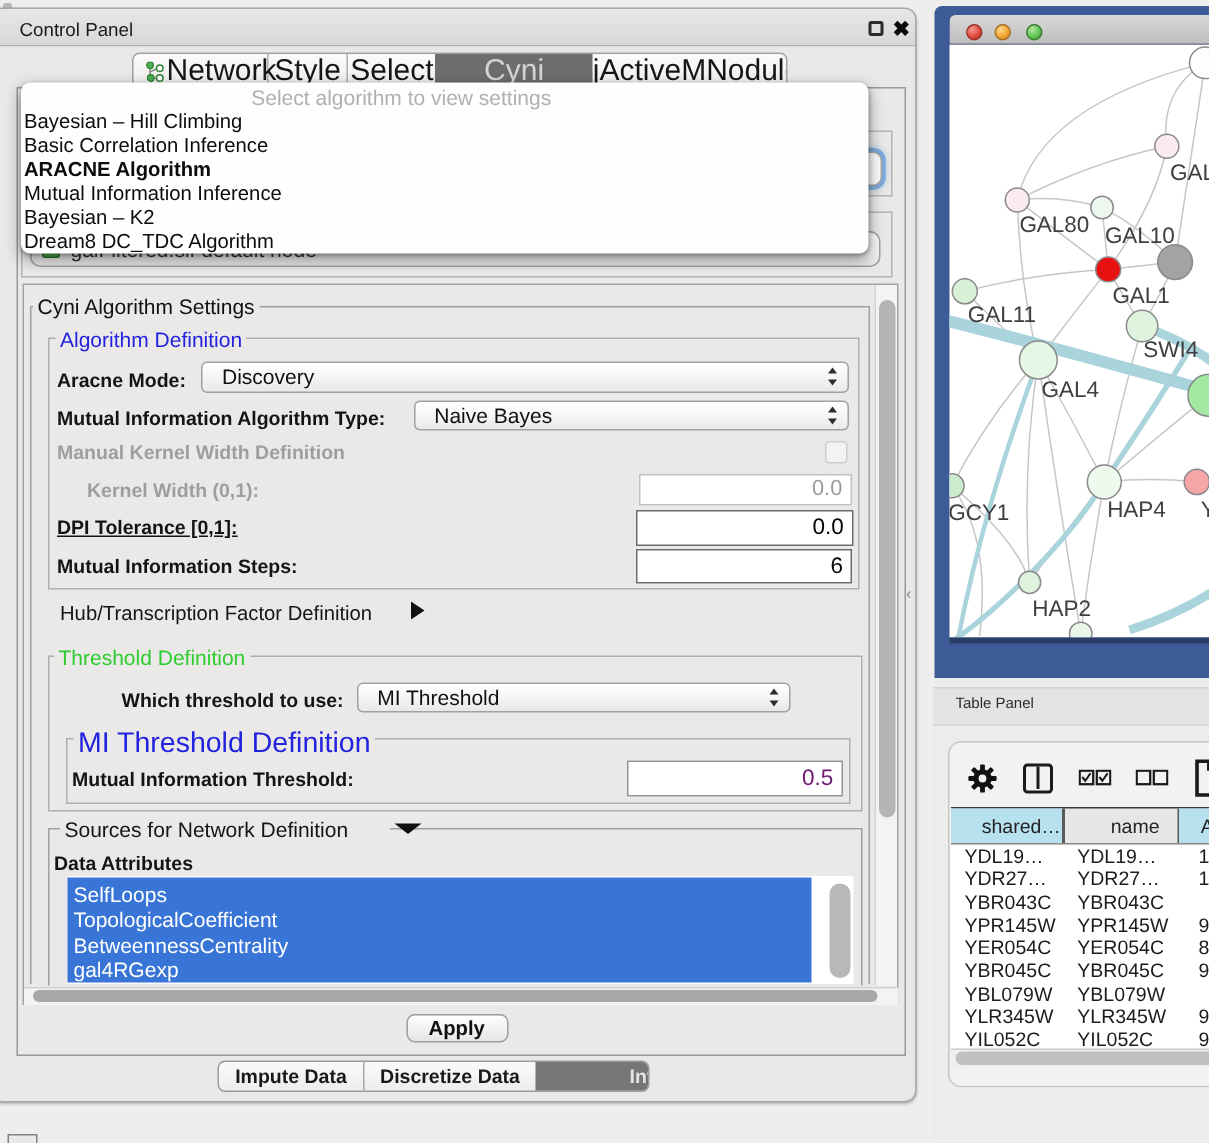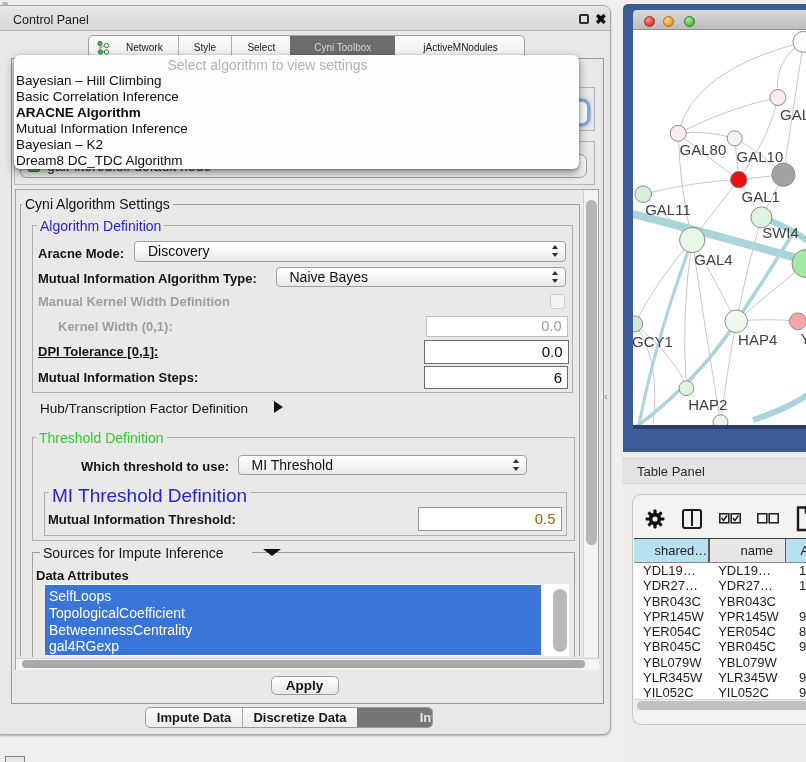--- a/index.html
+++ b/index.html
@@ -30,21 +30,21 @@
 <div class="abs" style="left:-6px; top:5px; width:617px; height:730px; background:#e9e8e6;
   border:1px solid #a9a7a5; border-radius:8px; box-shadow:0 1px 2px rgba(0,0,0,0.25);"></div>
 
 <div class="abs" style="left:-5px; top:6px; width:615px; height:25px;
   background:linear-gradient(#e9e7e6,#dad8d6); border-bottom:1px solid #b2b0ae; border-radius:7px 7px 0 0;"></div>
 <div class="abs" style="left:13px; top:13px; font-size:12.5px; color:#1b1b1b;">Control Panel</div>
 <div class="abs" style="left:579px; top:14px; width:10px; height:10px; border:2px solid #2a2a2a; border-radius:2px;"></div>
 <div class="abs" style="left:595px; top:10.5px; font-size:14px; font-weight:bold; color:#0a0a0a;">✖</div>
 
 <div class="abs" style="left:88px; top:35px; width:437px; height:24px; border:1px solid #a3a1a0; border-radius:5px;
-  background:linear-gradient(#fbfafa,#efeeec); overflow:hidden; font-size:10px; color:#161616;">
+  background:linear-gradient(#fbfafa,#efeeec); overflow:hidden; font-size:20px; color:#161616;">
   <div class="abs" style="left:0; top:0; width:89.7px; height:24px; border-right:1px solid #b0aead; text-align:center; line-height:23px;">
     <svg class="abs" style="left:8px; top:5px;" width="13" height="14" viewBox="0 0 13 14">
       <path d="M3 3 L3 11 L9 11 M3 7 L9 4" stroke="#8a8a8a" stroke-width="1" fill="none"></path>
       <circle cx="3" cy="2.5" r="2.2" fill="#4caf50" stroke="#2e7d32" stroke-width="0.8"></circle>
       <circle cx="9.5" cy="4.5" r="2.2" fill="#fff" stroke="#2e7d32" stroke-width="1"></circle>
       <circle cx="3.5" cy="11" r="2.2" fill="#4caf50" stroke="#2e7d32" stroke-width="0.8"></circle>
       <circle cx="9.5" cy="11" r="2.2" fill="#fff" stroke="#2e7d32" stroke-width="1"></circle>
     </svg>
     <span style="margin-left:22px;">Network</span></div>
   <div class="abs" style="left:89.7px; top:0; width:53.6px; height:24px; border-right:1px solid #b0aead; text-align:center; line-height:23px;">Style</div>
@@ -110,24 +110,24 @@
 <div class="boldlab" style="left:81px; top:459px;">Which threshold to use:</div>
 <div class="combo" style="left:237.5px; top:454.8px; width:289px; height:20.5px;">
       <div class="ctext">MI Threshold</div>
       <div class="stepper"></div>
     </div>
 
 <div class="abs" style="left:44px; top:491.5px; width:523px; height:44px; border:1px solid #b1afad;"></div>
 <div class="fslab" style="left:49px; top:484.5px; font-size:19px; color:#2222df;">MI Threshold Definition</div>
 
 <div class="boldlab" style="left:48px; top:512px;">Mutual Information Threshold:</div>
-<div class="nfield" style="left:418px; top:506.5px; width:143.5px; height:24px; border:1px solid #96948f; color:#a16207; line-height:22px; padding-right:5px; font-size:15px;">0.5</div>
+<div class="nfield" style="left:418px; top:506.5px; width:143.5px; height:24px; border:1px solid #96948f; color:#701a75; line-height:22px; padding-right:5px; font-size:15px;">0.5</div>
 
 <div class="abs" style="left:32px; top:551.5px; width:542.5px; height:105px; border:1px solid #a2a09e; border-bottom:none;"></div>
-<div class="fslab" style="left:40px; top:544.5px; font-size:14px; color:#151515; padding-right:28px;">Sources for Impute Inference</div>
+<div class="fslab" style="left:40px; top:544.5px; font-size:14px; color:#151515; padding-right:28px;">Sources for Network Definition</div>
 <div class="abs" style="left:263px; top:548.5px; width:0; height:0; border-left:9px solid transparent; border-right:9px solid transparent; border-top:7.5px solid #111;"></div>
 
 <div class="boldlab" style="left:36px; top:567.5px; font-size:13px;">Data Attributes</div>
 
 <div class="abs" style="left:45px; top:584px; width:523.5px; height:72px; background:#fff;"></div>
 <div class="abs" style="left:45.4px; top:585.4px; width:495.8px; height:69.6px; background:#3875d7;"></div>
 <div class="abs" style="left:49px; top:588px; font-size:14px; color:#fff; line-height:16.77px;">SelfLoops<br>TopologicalCoefficient<br>BetweennessCentrality<br>gal4RGexp</div>
 <div class="abs" style="left:552.5px; top:589px; width:14px; height:63px; background:#b9b8b7; border-radius:7px;"></div>
 
 <div class="abs" style="left:270.5px; top:675.5px; width:68px; height:19px; border:1px solid #9f9d9b; border-radius:5.5px;
@@ -213,21 +213,21 @@
     <text x="-0.9" y="317">GCY1</text>
     <text x="105.1" y="314.9">HAP4</text>
     <text x="167.5" y="314.4">YM</text>
     <text x="55.2" y="380.5">HAP2</text>
   </g>
 </svg>
 <div class="abs" style="left:632.7px; top:425px; width:173.3px; height:4px; background:#2c3d68;"></div>
 
 <div class="abs" style="left:621.8px; top:452px; width:184.2px; height:310px; background:#ececeb;"></div>
 <div class="abs" style="left:621.8px; top:457.7px; width:184.2px; height:26.5px; background:#e4e3e1; border-top:1px solid #d5d4d2; border-bottom:1px solid #d8d7d5;"></div>
-<div class="abs" style="left:637px; top:464px; font-size:13px; color:#2b2b2b;">Table Panel</div>
+<div class="abs" style="left:637px; top:464px; font-size:10px; color:#2b2b2b;">Table Panel</div>
 
 <div class="abs" style="left:631.5px; top:494.3px; width:190px; height:230.5px; background:#f3f2f1; border:1px solid #c6c5c3; border-radius:9px 0 0 9px; border-right:none;"></div>
 
 <svg class="abs" style="left:645px; top:509px;" width="20" height="20" viewBox="0 0 20 20">
   <g fill="#111">
    <circle cx="10" cy="10" r="6.2"></circle>
    <g>
     <rect x="8.4" y="0.6" width="3.2" height="4" rx="0.8"></rect>
     <rect x="8.4" y="15.4" width="3.2" height="4" rx="0.8"></rect>
     <rect x="0.6" y="8.4" width="4" height="3.2" rx="0.8"></rect>

